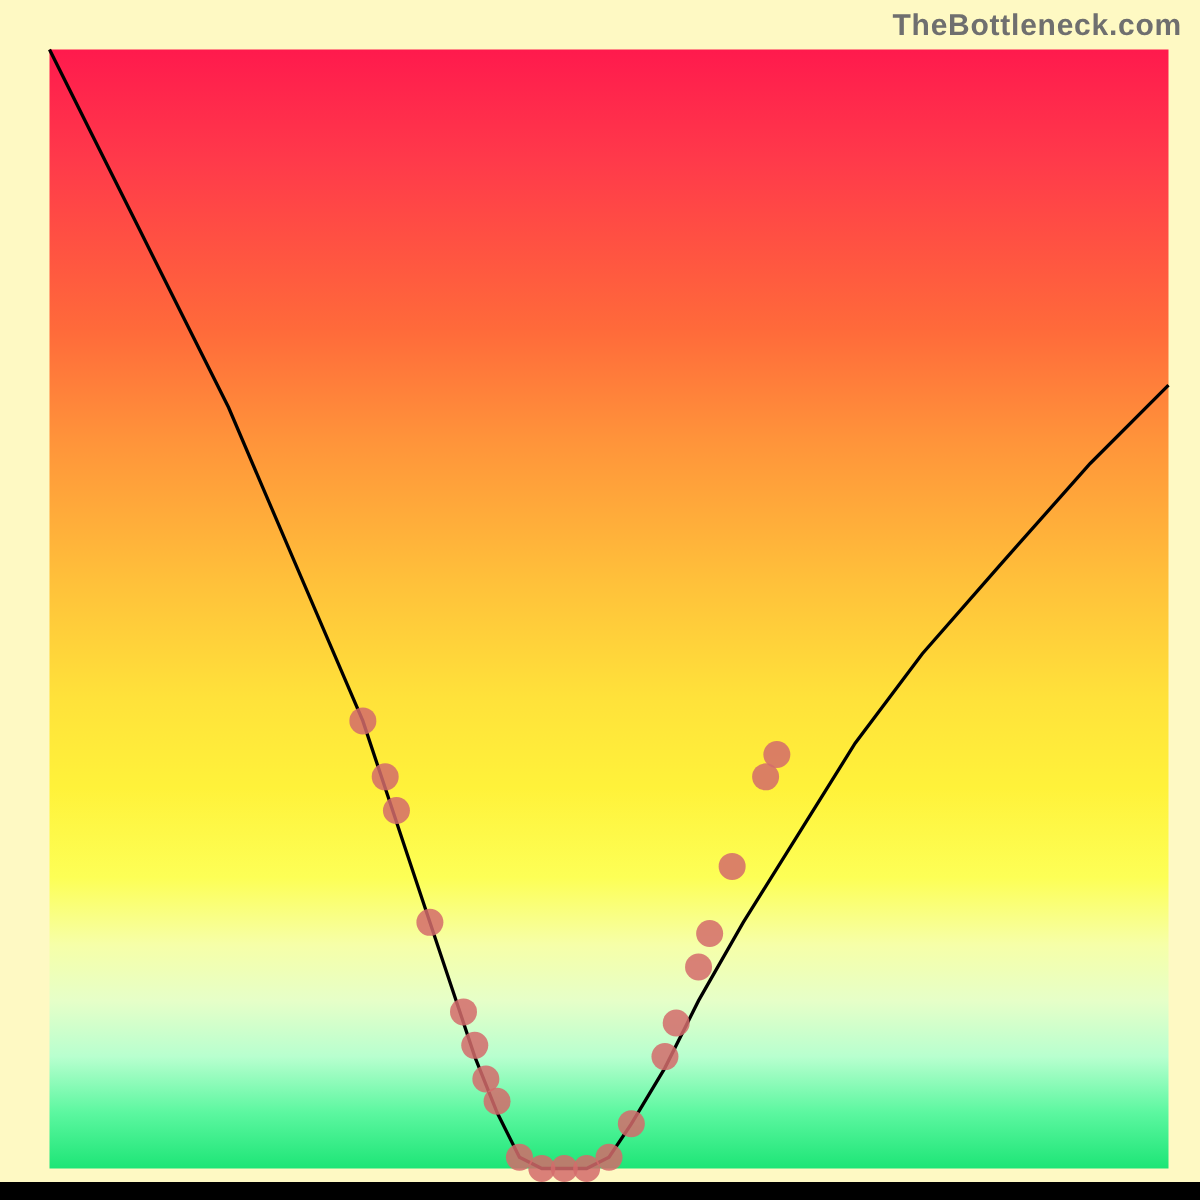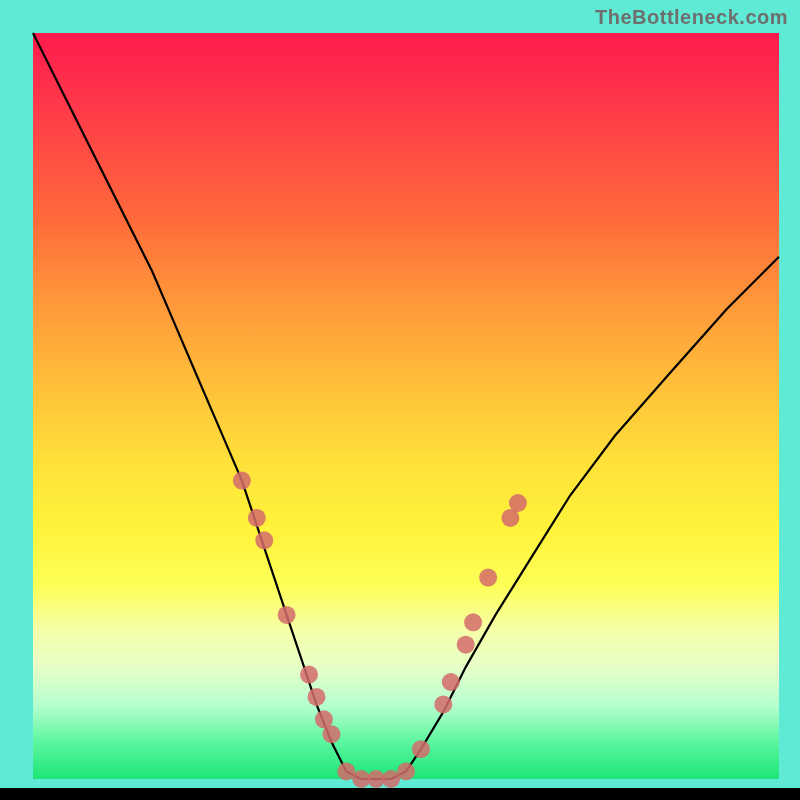--- a/index.html
+++ b/index.html
@@ -9,21 +9,21 @@
     height: 800px;
     background: #000;
     overflow: hidden;
   }
   .frame {
     position: absolute;
     left: 0;
     top: 0;
     width: 800px;
     height: 788px;
-    background: #5eead4;
+    background: #fef9c3;
     text-align: right;
   }
   .plot-area {
     position: absolute;
     left: 33px;
     top: 33px;
     width: 746px;
     height: 746px;
     
     background: linear-gradient(to bottom,

